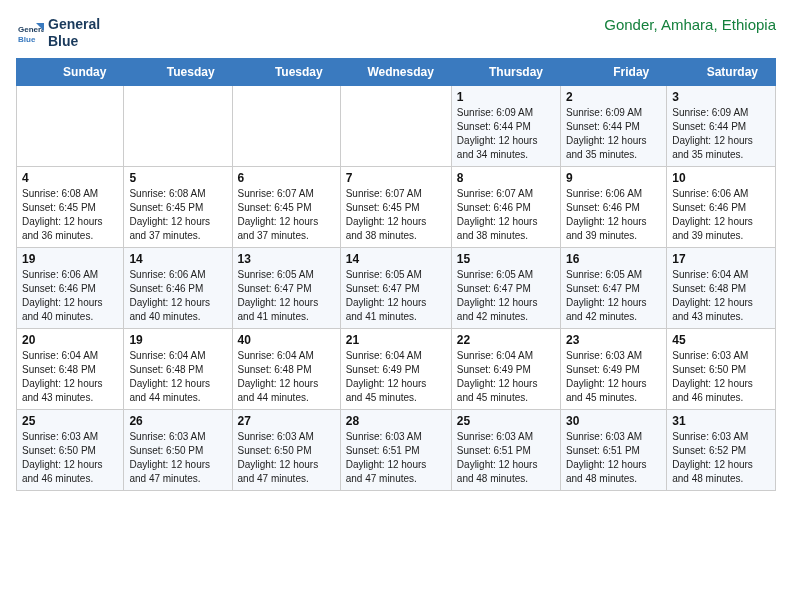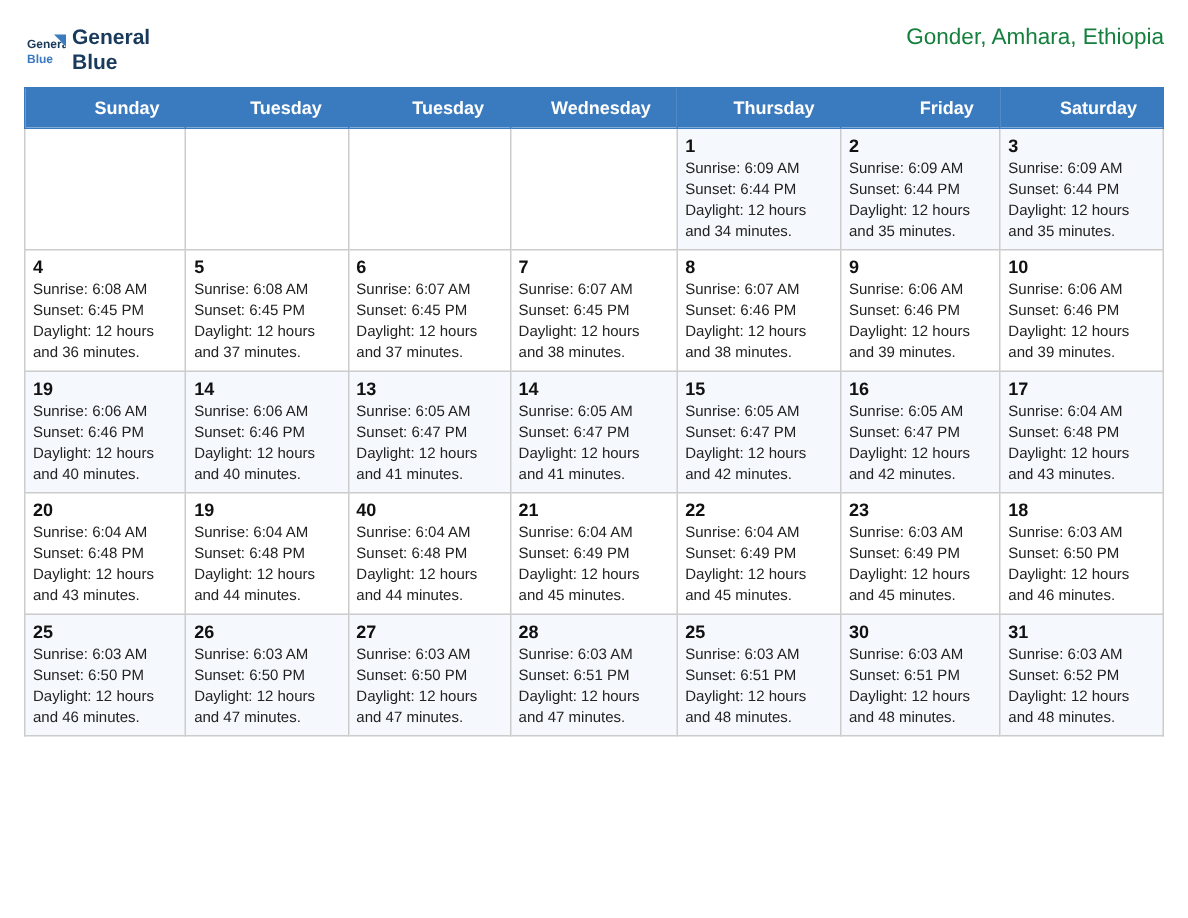--- a/index.html
+++ b/index.html
@@ -285,21 +285,21 @@
 and 45 minutes.</div>
         </td>
         <td>
           <div class="day-num">23</div>
           <div class="day-info" style="white-space: pre-line;">Sunrise: 6:03 AM
 Sunset: 6:49 PM
 Daylight: 12 hours
 and 45 minutes.</div>
         </td>
         <td>
-          <div class="day-num">18</div>
+          <div class="day-num">45</div>
           <div class="day-info" style="white-space: pre-line;">Sunrise: 6:03 AM
 Sunset: 6:50 PM
 Daylight: 12 hours
 and 46 minutes.</div>
         </td>
       </tr>
       <tr>
         <td>
           <div class="day-num">25</div>
           <div class="day-info" style="white-space: pre-line;">Sunrise: 6:03 AM

